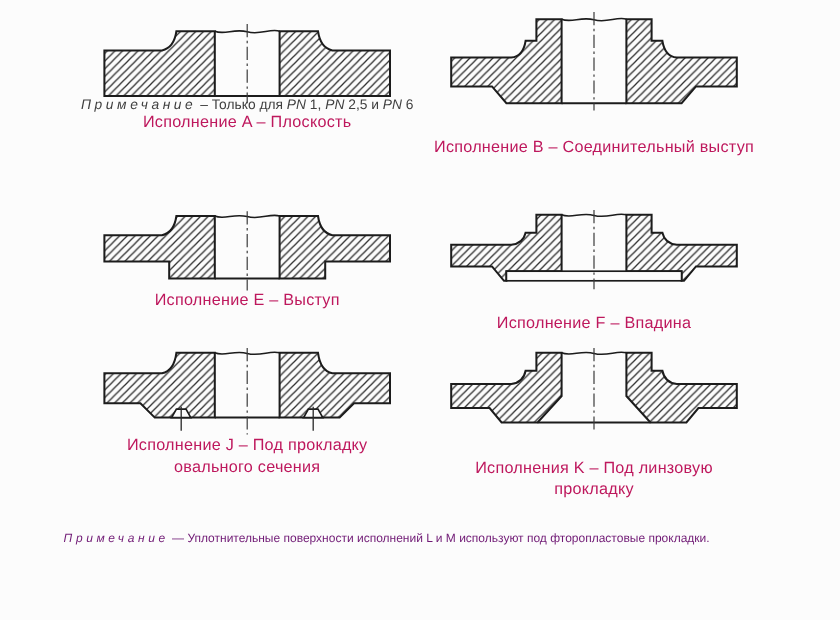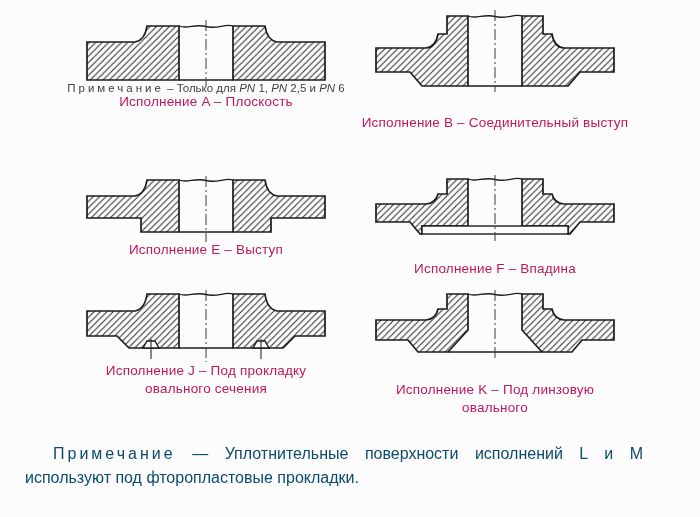--- a/index.html
+++ b/index.html
@@ -19,24 +19,24 @@
   svg.draw{display:block;}
   .caption{
     font-size:13.5px;color:#be185d;text-align:center;white-space:nowrap;
     letter-spacing:.2px;
   }
   .row1 .cell-r .caption{margin-top:2px;}
   .row2 .caption,.row3 .caption{margin-top:-4px;}
   .row4 .caption{margin-top:-2px;white-space:normal;max-width:238px;line-height:1.3;}
   .pn-note{font-size:11.5px;margin-top:-12px;white-space:nowrap;color:#3f3f3f;}
   .footnote{
-    margin:26px 57px 0 25px;font-size:16px;line-height:1.5;
-    text-align:justify;text-indent:28px;color:#0c4a6e;
+    margin:26px 57px 0 25px;font-size:10px;line-height:1.5;
+    text-align:justify;text-indent:28px;color:#701a75;
   }
-  .ls{letter-spacing:3px;}
+  .ls{letter-spacing:3px;font-style:italic;}
 </style>
 </head>
 <body>
 
 <svg width="0" height="0" style="position:absolute" aria-hidden="true">
   <defs>
     <pattern id="hatch" patternUnits="userSpaceOnUse" width="6.4" height="6.4">
       <path d="M -1.6,8 L 8,-1.6" stroke="#2e2e2e" stroke-width="1.05"></path>
       <path d="M -4.8,4.8 L 4.8,-4.8" stroke="#2e2e2e" stroke-width="1.05"></path>
       <path d="M 1.6,11.2 L 11.2,1.6" stroke="#2e2e2e" stroke-width="1.05"></path>
@@ -113,20 +113,20 @@
         <div class="caption">Исполнение J – Под прокладку овального сечения</div>
       </div>
       <div class="cell cell-r">
         <svg class="draw" width="250" height="76" viewBox="0 8 250 76">
           <path d="M 6,40 L 56,40 Q 66,39 68,29 L 77,29 L 77,14 L 98,14 L 98,50 L 78,72 L 48,72 L 38,60 L 6,60 Z" fill="url(#hatch)" stroke="#1c1c1c" stroke-width="1.7"></path>
           <path d="M 244,40 L 194,40 Q 184,39 182,29 L 173,29 L 173,14 L 152,14 L 152,50 L 172,72 L 202,72 L 212,60 L 244,60 Z" fill="url(#hatch)" stroke="#1c1c1c" stroke-width="1.7"></path>
           <line x1="78" y1="72" x2="172" y2="72" stroke="#1c1c1c" stroke-width="1.7"></line>
           <path d="M 98,14 C 106,17.5 114,11.5 125,14.5 C 136,17.5 144,11.5 152,14" fill="none" stroke="#1c1c1c" stroke-width="1.3"></path>
           <line x1="125" y1="10" x2="125" y2="80" stroke="#3a3a3a" stroke-width="1" stroke-dasharray="11 3 2 3"></line>
         </svg>
-        <div class="caption">Исполнение K – Под линзовую овального</div>
+        <div class="caption">Исполнения K – Под линзовую прокладку</div>
       </div>
     </div>
 
   </div>
 
   <div class="footnote"><span class="ls">Примечание</span><span> — Уплотнительные поверхности исполнений L и M используют под фторопластовые прокладки.</span></div>
 </div>
 
 </body></html>

